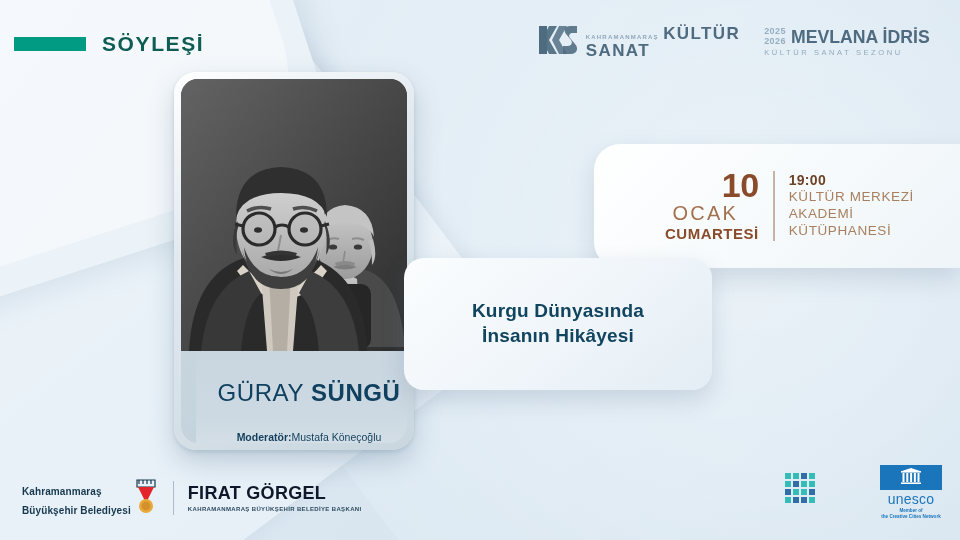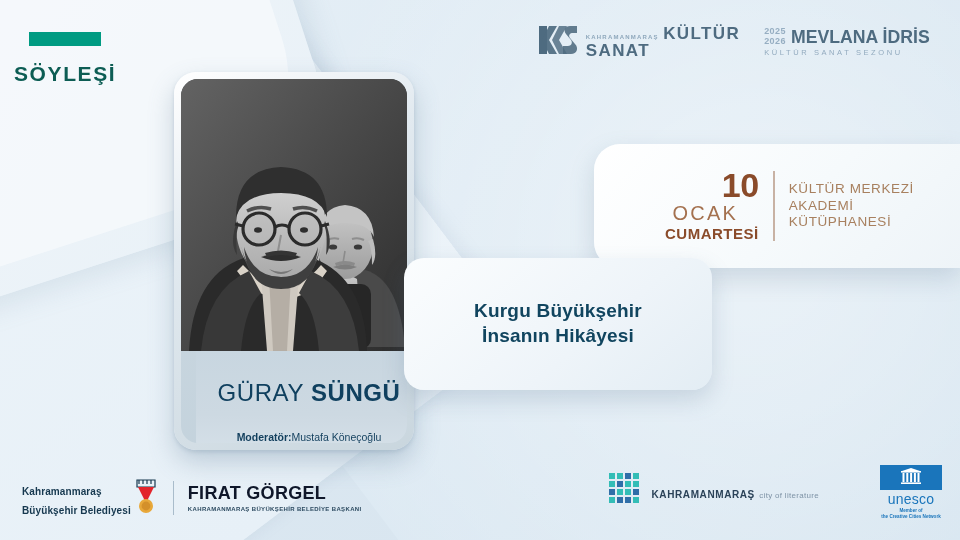--- a/index.html
+++ b/index.html
@@ -46,21 +46,21 @@
     opacity:.75;
   }
   .bg-vign {
     position:absolute; inset:0;
     background:radial-gradient(circle at 78% 46%, rgba(255,255,255,.45) 0%, rgba(255,255,255,0) 58%);
   }
 
   
   .kicker-wrap {
     position:absolute; left:14px; top:32px;
-    display:flex; align-items:center; gap:16px; z-index:20;flex-direction:column;
+    display:flex; align-items:center; gap:16px; z-index:20;
   }
   .kicker-bar { width:72px; height:14px; background:#009b82; }
   .kicker-text {
     font-size:21px; font-weight:bold; letter-spacing:1.6px;
     color:#0d5d54;
   }
 
   .logos-top {
     position:absolute; right:20px; top:24px; z-index:20;
     display:flex; align-items:center; gap:24px;
@@ -368,29 +368,30 @@
 
   <div class="date-card">
     <div class="date-inner">
       <div class="dc-left">
         <div class="dc-day">10</div>
         <div class="dc-month">OCAK</div>
         <div class="dc-weekday">CUMARTESİ</div>
       </div>
       <div class="dc-sep"></div>
       <div class="dc-right">
+        <div class="dc-time">19:00</div>
         <div class="dc-venue2">KÜLTÜR MERKEZİ</div>
         <div class="dc-venue3">AKADEMİ KÜTÜPHANESİ</div>
       </div>
     </div>
   </div>
 
   <div class="title-card">
     <div class="title-text">
-      <span>Kurgu Büyükşehir</span>
+      <span>Kurgu Dünyasında</span>
       <span>İnsanın Hikâyesi</span>
     </div>
   </div>
 
   <div class="footer-left">
     <div class="kbb">
       <span class="kbb-txt">
         <span class="kbb-l1">Kahramanmaraş</span><br>
         <span class="kbb-l2">Büyükşehir Belediyesi</span>
       </span>
@@ -432,24 +433,20 @@
           <g fill="#2f6ea8">
             <rect x="16" y="0" width="6" height="6"></rect>
             <rect x="8" y="8" width="6" height="6"></rect>
             <rect x="0" y="16" width="6" height="6"></rect>
               <rect x="24" y="16" width="6" height="6"></rect>
             <rect x="8" y="24" width="6" height="6"></rect>
               <rect x="16" y="24" width="6" height="6"></rect>
           </g>
         </svg>
       </span>
-      <span class="kcl-txt">
-        <span class="kcl-l1">KAHRAMANMARAŞ</span>
-        <span class="kcl-l2">city of literature</span>
-      </span>
     </div>
 
     <div class="unesco">
       <div class="unesco-box">
         <svg width="22" height="18" viewBox="0 0 22 18">
           <g fill="#ffffff">
             <rect x="1" y="3" width="20" height="1.6"></rect>
             <rect x="2.5" y="5" width="2" height="9"></rect>
             <rect x="6.3" y="5" width="2" height="9"></rect>
             <rect x="10.1" y="5" width="2" height="9"></rect>

